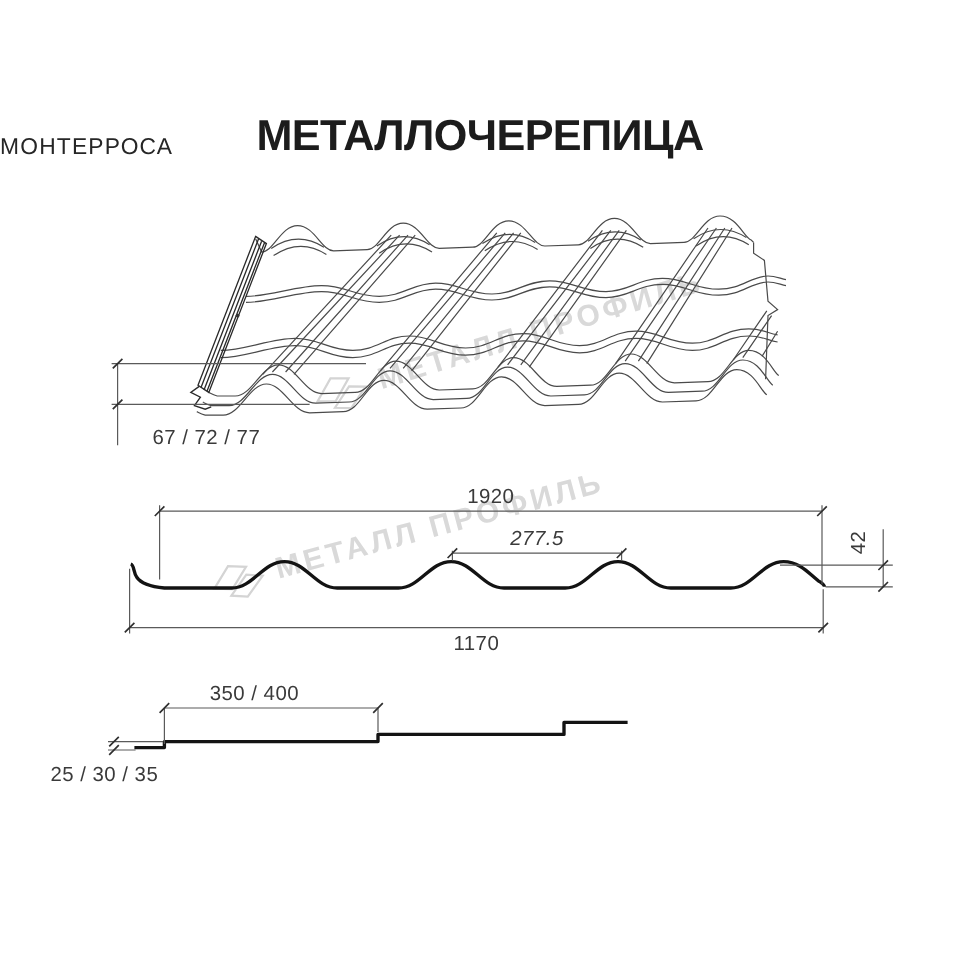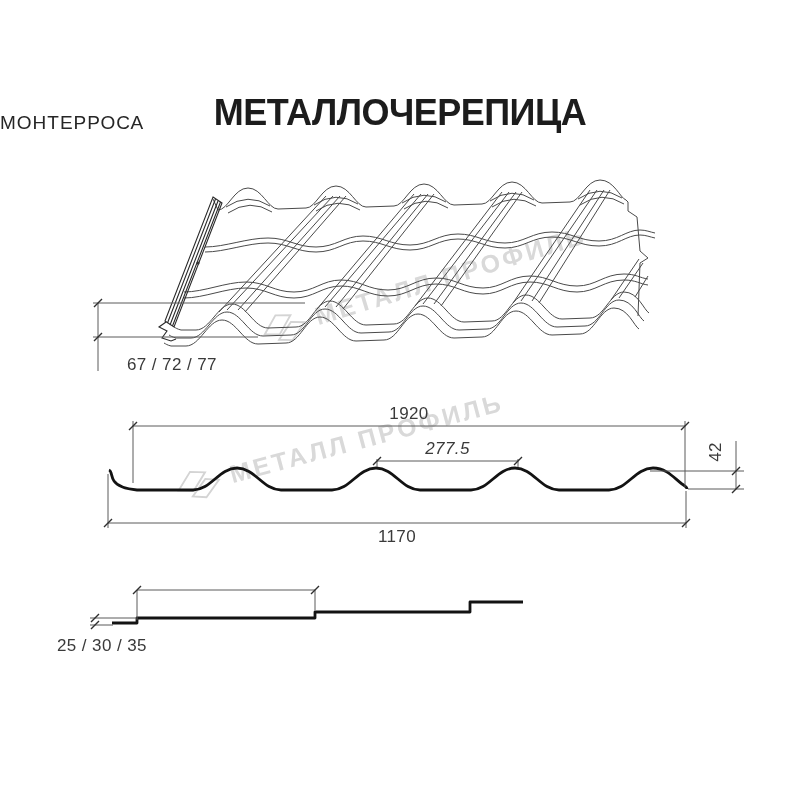--- a/index.html
+++ b/index.html
@@ -128,14 +128,15 @@
   <div class="title">МЕТАЛЛОЧЕРЕПИЦА</div>
   <div class="subtitle">МОНТЕРРОСА</div>
 
   <div class="dim" style="left:127px;top:355px;">67 / 72 / 77</div>
 
   <div class="dim center" style="left:133px;top:404px;width:552px;">1920</div>
   <div class="dim center" style="left:377px;top:439px;width:141px;font-style:italic;">277.5</div>
   <div class="dim center" style="left:108px;top:527px;width:578px;">1170</div>
   <div class="dim center rot90" style="left:696px;top:441px;width:40px;height:22px;line-height:22px;">42</div>
 
-  <div class="dim" style="left:42px;top:636px;margin-left:15px;">25 / 30 / 35</div>
+  <div class="dim center" style="left:137px;top:568px;width:150px;">350 / 400</div>
+  <div class="dim" style="left:42px;top:636px;">25 / 30 / 35</div>
 </div>
 
 </body></html>

